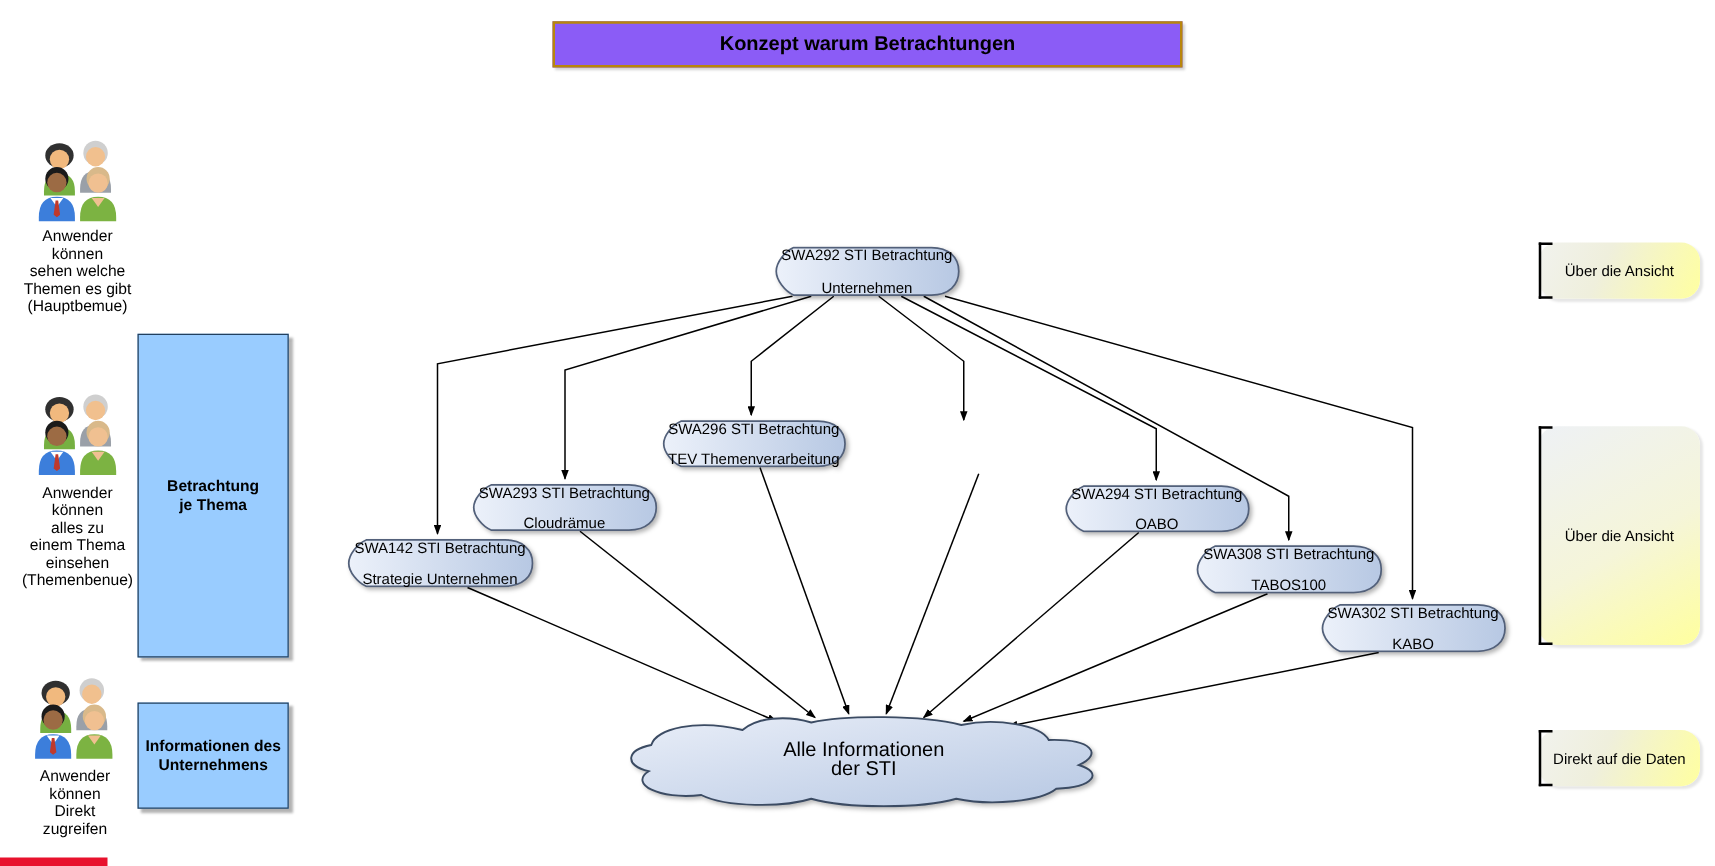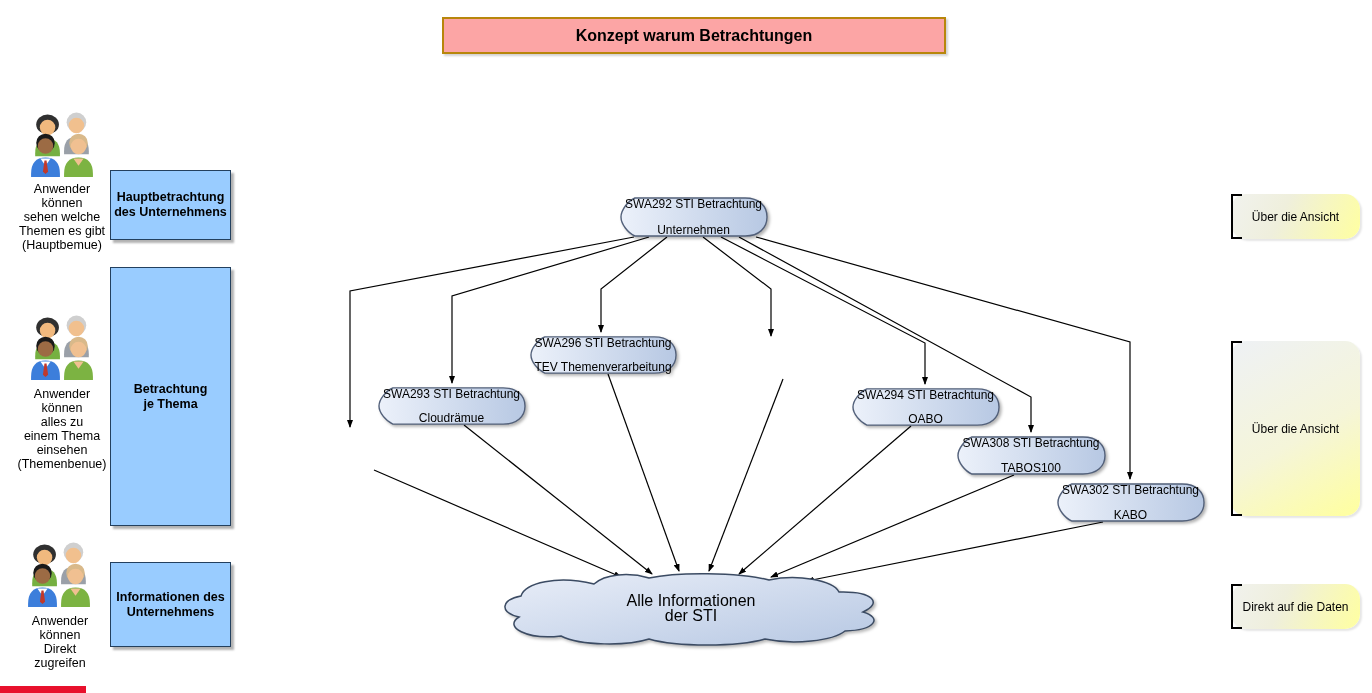--- a/index.html
+++ b/index.html
@@ -1,21 +1,21 @@
 <!DOCTYPE html>
 <html><head>
 <meta charset="utf-8">
 <style>
   html,body{margin:0;padding:0;background:#ffffff;}
   .canvas{position:relative;width:1372px;height:693px;background:#fff;overflow:hidden;
           font-family:"Liberation Sans",sans-serif;color:#000;}
   .layer{position:absolute;left:0;top:0;width:1372px;height:693px;}
 
   .title-box{position:absolute;left:442px;top:17px;width:500px;height:33px;
-             background:#fca5a5;border:2px solid #b8860b;box-shadow:2px 2px 2px rgba(0,0,0,.18);
+             background:#8b5cf6;border:2px solid #b8860b;box-shadow:2px 2px 2px rgba(0,0,0,.18);
              display:flex;align-items:center;justify-content:center;
              font-size:16px;font-weight:bold;}
 
   .users-icon{position:absolute;width:70px;height:66px;}
 
   .caption{position:absolute;font-size:12.5px;line-height:14px;text-align:center;
            white-space:pre-line;color:#000000;}
 
   .blue-box{position:absolute;background:#99CCFF;border:1.5px solid #23405e;
             box-shadow:3px 3px 2px rgba(0,0,0,.30);
@@ -116,22 +116,20 @@
       <circle cx="49" cy="33.5" r="7.5" fill="#f0c091"></circle>
       <path d="M35,60 Q35,44 49,44 Q63,44 63,60 L63,63 L35,63 Z" fill="#7cb342"></path>
       <path d="M44,45 L49,52 L54,45 Z" fill="#f0c091"></path>
     </g>
   </svg>
   <div class="caption" style="left:6px;top:182px;width:112px">Anwender
 können
 sehen welche
 Themen es gibt
 (Hauptbemue)</div>
-  <div class="blue-box" style="left:110px;top:170px;width:119px;height:68px">Hauptbetrachtung
-des Unternehmens</div>
 
   <svg class="users-icon" style="left:27px;top:315px" viewBox="0 0 66 64">
     <use href="#u2g"></use>
     <g>
       <ellipse cx="19" cy="12" rx="11" ry="9.5" fill="#303030"></ellipse>
       <circle cx="19" cy="15" r="7.5" fill="#f1b97e"></circle>
       <path d="M7,40 Q7,26 19,26 Q31,26 31,40 L31,43 L7,43 Z" fill="#76b041"></path>
       <path d="M15,27 L19,33 L23,27 Z" fill="#fff"></path>
     </g>
     <g>
@@ -231,20 +229,29 @@
   <div class="node" style="left:851px;top:388px;width:149px;height:38px">
     <svg viewBox="0 0 150 40" preserveAspectRatio="none">
       <path d="M16,1 H127 C141,1 149,9 149,20 C149,31 141,39 127,39 H16 C9,36 2,27 2,20 C2,13 9,4 16,1 Z" fill="url(#nodeGrad)" stroke="#52607a" stroke-width="1.4"></path>
     </svg>
     <div class="node-label">
       <span>SWA294 STI Betrachtung</span>
       <span>OABO</span>
     </div>
   </div>
 
+  <div class="node" style="left:277px;top:431px;width:150px;height:39px">
+    <svg viewBox="0 0 150 40" preserveAspectRatio="none">
+      <path d="M16,1 H127 C141,1 149,9 149,20 C149,31 141,39 127,39 H16 C9,36 2,27 2,20 C2,13 9,4 16,1 Z" fill="url(#nodeGrad)" stroke="#52607a" stroke-width="1.4"></path>
+    </svg>
+    <div class="node-label">
+      <span>SWA142 STI Betrachtung</span>
+      <span>Strategie Unternehmen</span>
+    </div>
+  </div>
 
   <div class="node" style="left:956px;top:436px;width:150px;height:39px">
     <svg viewBox="0 0 150 40" preserveAspectRatio="none">
       <path d="M16,1 H127 C141,1 149,9 149,20 C149,31 141,39 127,39 H16 C9,36 2,27 2,20 C2,13 9,4 16,1 Z" fill="url(#nodeGrad)" stroke="#52607a" stroke-width="1.4"></path>
     </svg>
     <div class="node-label">
       <span>SWA308 STI Betrachtung</span>
       <span>TABOS100</span>
     </div>
   </div>

